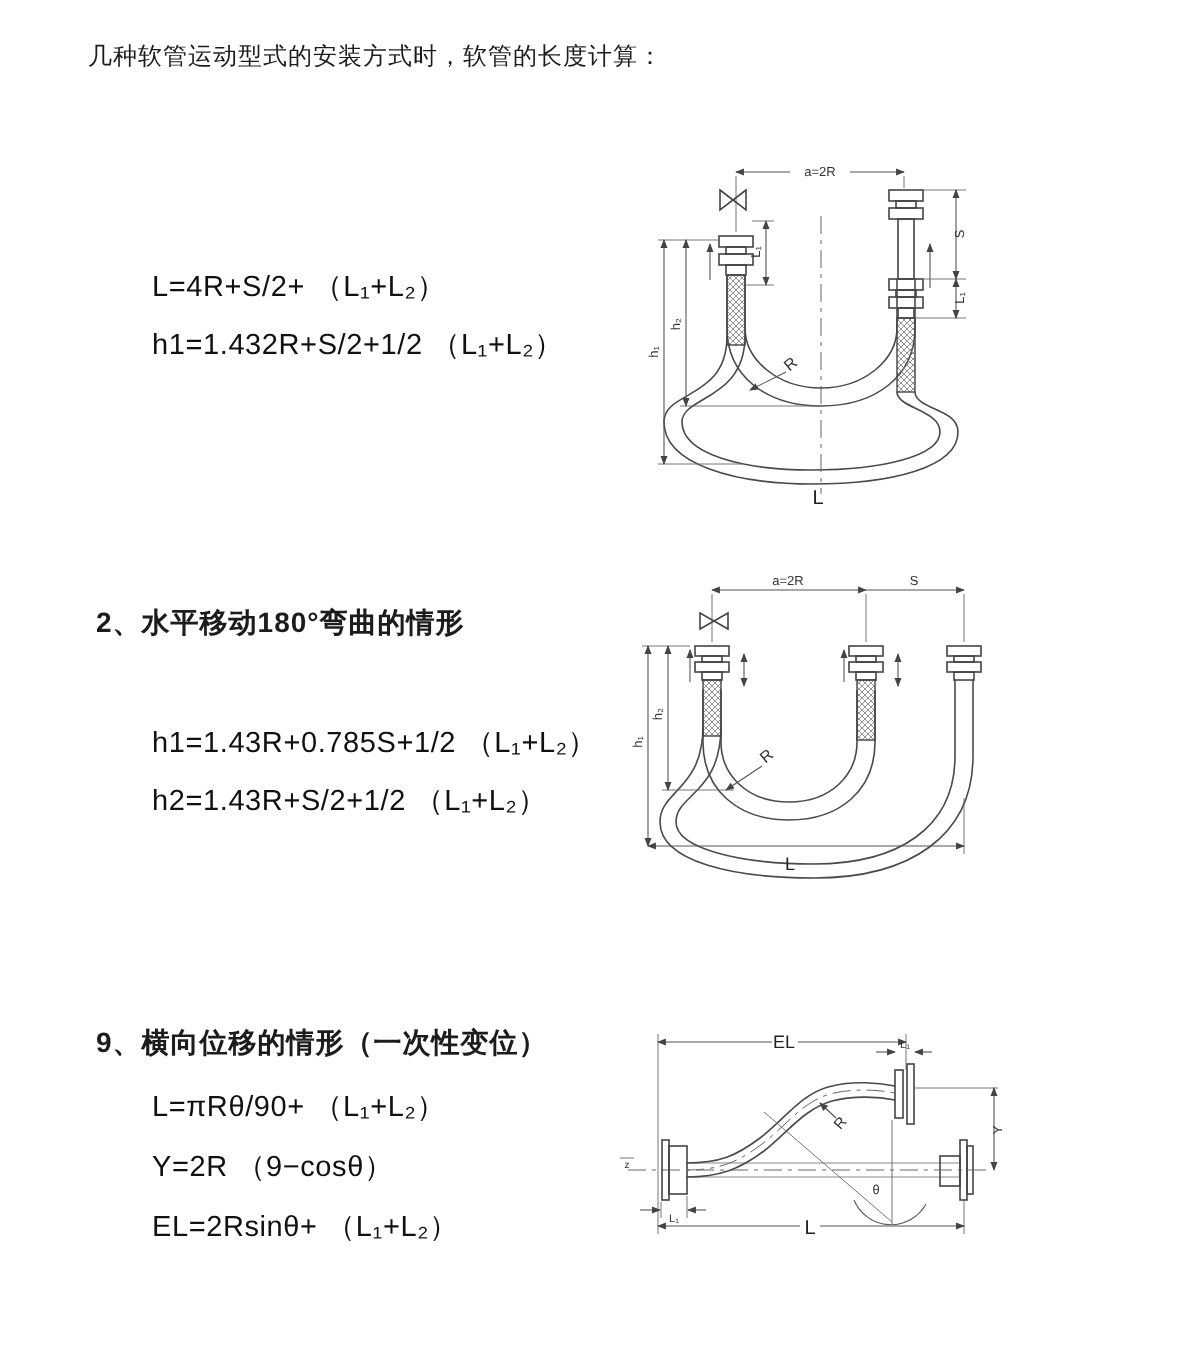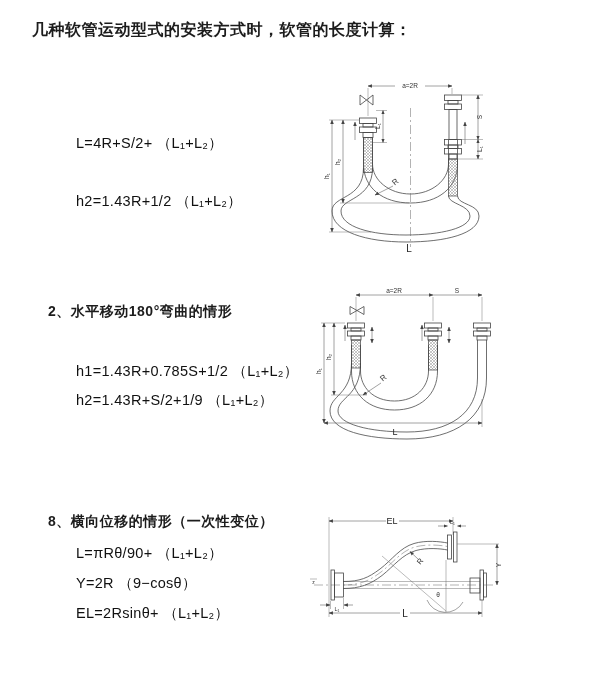--- a/index.html
+++ b/index.html
@@ -1,18 +1,18 @@
 <!DOCTYPE html>
 <html><head>
 <meta charset="utf-8">
 <style>
   html,body{margin:0;padding:0;background:#fff;}
   #page{position:relative;width:600px;height:675px;background:#ffffff;overflow:hidden;
         font-family:"Liberation Sans",sans-serif;color:#1c1c1c;}
-  .title{position:absolute;left:32px;top:20px;font-size:16px;font-weight:bold;letter-spacing:.5px;}
+  .title{position:absolute;left:44px;top:20px;font-size:12px;font-weight:normal;letter-spacing:.5px;}
   .sec-head{position:absolute;font-size:14px;font-weight:bold;letter-spacing:.5px;}
   .formula{position:absolute;font-size:14.5px;font-weight:500;letter-spacing:.3px;color:#111;}
   svg{position:absolute;overflow:visible;}
   svg text{font-family:"Liberation Sans",sans-serif;fill:#222;}
   .dim{stroke:#555;stroke-width:.55;fill:none;}
   .ext{stroke:#666;stroke-width:.45;fill:none;}
   .draw{stroke:#444;stroke-width:.8;fill:none;}
   .hose{stroke:#4a4a4a;stroke-width:.8;fill:none;}
   .ghost{stroke:#8a8a8a;stroke-width:.6;fill:none;}
   .cl{stroke:#666;stroke-width:.5;fill:none;stroke-dasharray:9 3 2 3;}
@@ -32,21 +32,21 @@
       <pattern id="ht" width="3" height="3" patternUnits="userSpaceOnUse">
         <path d="M0,3 L3,0 M0,0 L3,3" stroke="#777" stroke-width="0.4"></path>
       </pattern>
       <marker id="ar" viewBox="0 0 10 10" refX="9" refY="5" markerWidth="8" markerHeight="8" orient="auto-start-reverse">
         <path d="M0,1 L10,5 L0,9 z" fill="#444"></path>
       </marker>
     </defs>
   </svg>
 
   <div class="formula" style="left:76px;top:134px">L=4R+S/2+ （L₁+L₂）</div>
-  <div class="formula" style="left:76px;top:192px">h2=1.43R+1/2 （L₁+L₂）</div>
+  <div class="formula" style="left:76px;top:163px">h1=1.432R+S/2+1/2 （L₁+L₂）</div>
 
   <svg style="left:305px;top:64px" width="245" height="200" viewBox="0 0 245 200">
 
     <line class="dim" x1="63" y1="22" x2="90" y2="22" marker-start="url(#ar)"></line>
     <line class="dim" x1="120" y1="22" x2="147" y2="22" marker-end="url(#ar)"></line>
     <line class="dim" x1="90" y1="22" x2="120" y2="22" opacity="0"></line>
     <text class="lbl" x="105" y="24" text-anchor="middle">a=2R</text>
     <line class="ext" x1="63" y1="24" x2="63" y2="52"></line>
     <line class="ext" x1="147" y1="24" x2="147" y2="30"></line>
 
@@ -114,21 +114,21 @@
     <text class="lbl" transform="rotate(-90 35 98)" x="35" y="98" text-anchor="middle">h₂</text>
 
     <line class="dim" x1="88" y1="122" x2="70" y2="131" marker-end="url(#ar)"></line>
     <text class="lbl" transform="rotate(-40 92 120)" x="92" y="120" text-anchor="middle" style="font-size:8px">R</text>
 
     <text class="lbl-big" x="104" y="188" text-anchor="middle">L</text>
   </svg>
 
   <div class="sec-head" style="left:48px;top:303px">2、水平移动180°弯曲的情形</div>
   <div class="formula" style="left:76px;top:362px">h1=1.43R+0.785S+1/2 （L₁+L₂）</div>
-  <div class="formula" style="left:76px;top:391px">h2=1.43R+S/2+1/9 （L₁+L₂）</div>
+  <div class="formula" style="left:76px;top:391px">h2=1.43R+S/2+1/2 （L₁+L₂）</div>
 
   <svg style="left:305px;top:283px" width="250" height="165" viewBox="0 0 250 165">
 
     <line class="dim" x1="51" y1="12" x2="128" y2="12" marker-start="url(#ar)" marker-end="url(#ar)"></line>
     <line class="dim" x1="128" y1="12" x2="177" y2="12" marker-end="url(#ar)"></line>
     <text class="lbl" x="89" y="9.5" text-anchor="middle">a=2R</text>
     <text class="lbl" x="152" y="9.5" text-anchor="middle">S</text>
     <line class="ext" x1="51" y1="14" x2="51" y2="38"></line>
     <line class="ext" x1="128" y1="14" x2="128" y2="38"></line>
     <line class="ext" x1="177" y1="14" x2="177" y2="38"></line>
@@ -180,21 +180,21 @@
     <text class="lbl" transform="rotate(-90 26 74)" x="26" y="74" text-anchor="middle">h₂</text>
 
     <line class="ext" x1="177" y1="116" x2="177" y2="144"></line>
     <line class="dim" x1="19" y1="140" x2="177" y2="140" marker-start="url(#ar)" marker-end="url(#ar)"></line>
     <text class="lbl-big" x="90" y="152" text-anchor="middle" style="font-size:9px">L</text>
 
     <line class="dim" x1="76" y1="100" x2="58" y2="112" marker-end="url(#ar)"></line>
     <text class="lbl" transform="rotate(-40 80 97)" x="80" y="97" text-anchor="middle" style="font-size:8px">R</text>
   </svg>
 
-  <div class="sec-head" style="left:48px;top:513px">8、横向位移的情形（一次性变位）</div>
+  <div class="sec-head" style="left:48px;top:513px">9、横向位移的情形（一次性变位）</div>
   <div class="formula" style="left:76px;top:544px">L=πRθ/90+ （L₁+L₂）</div>
   <div class="formula" style="left:76px;top:574px">Y=2R （9−cosθ）</div>
   <div class="formula" style="left:76px;top:604px">EL=2Rsinθ+ （L₁+L₂）</div>
 
   <svg style="left:300px;top:505px" width="300" height="135" viewBox="0 0 300 135">
 
     <line class="ext" x1="29" y1="12" x2="29" y2="112"></line>
     <line class="ext" x1="153" y1="12" x2="153" y2="30"></line>
     <line class="dim" x1="29" y1="16" x2="86" y2="16" marker-start="url(#ar)"></line>
     <line class="dim" x1="99" y1="16" x2="153" y2="16" marker-end="url(#ar)"></line>

